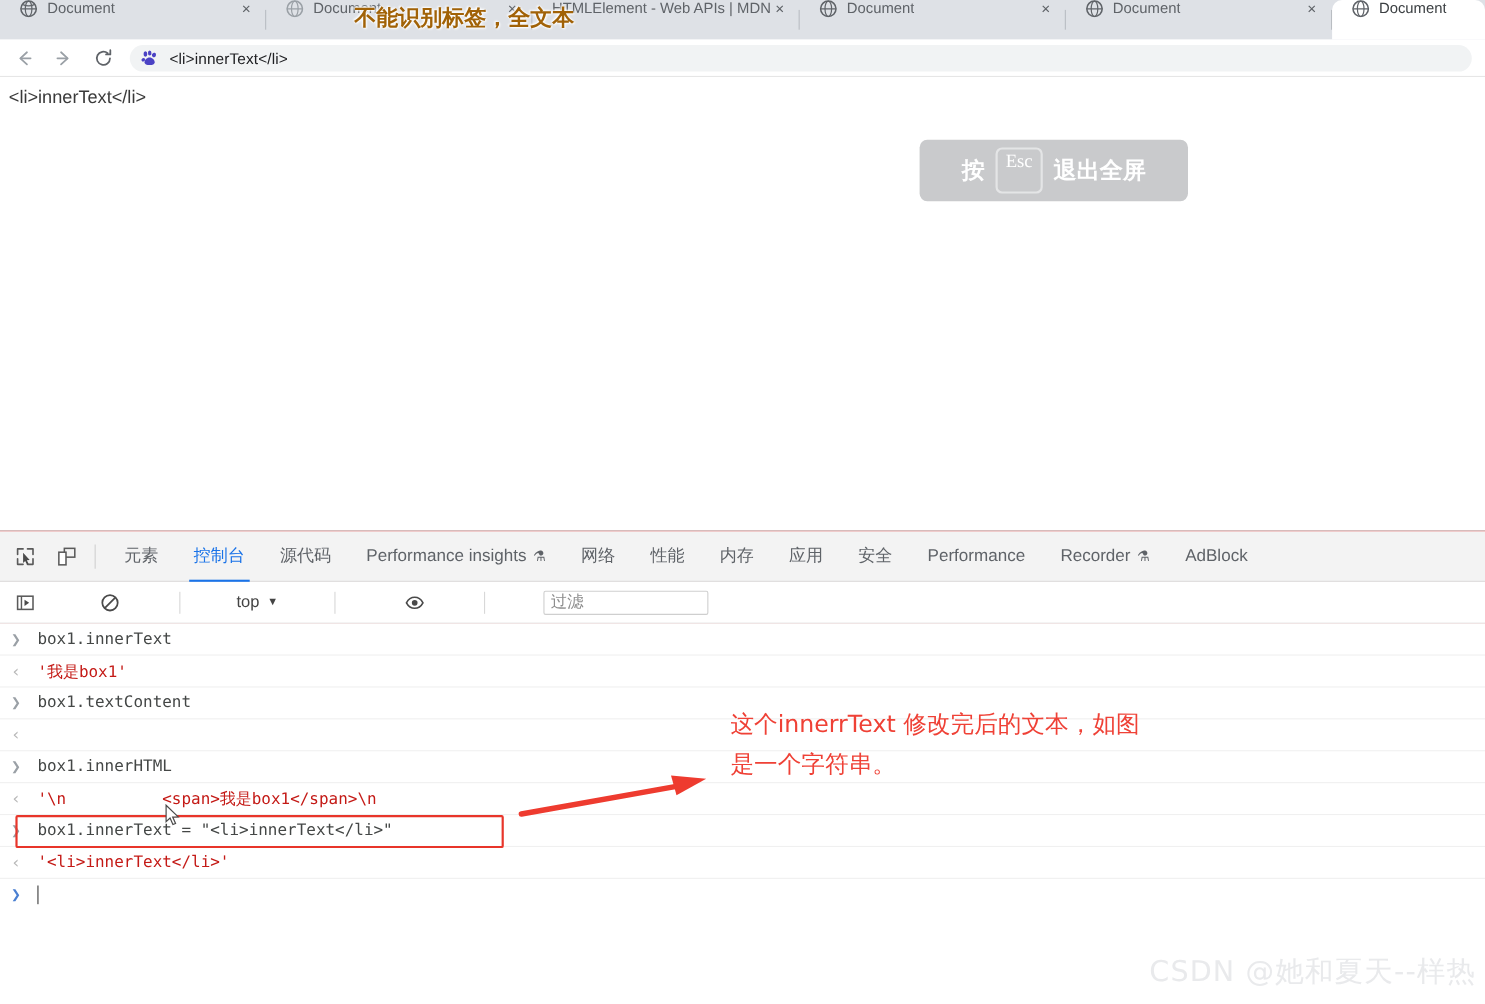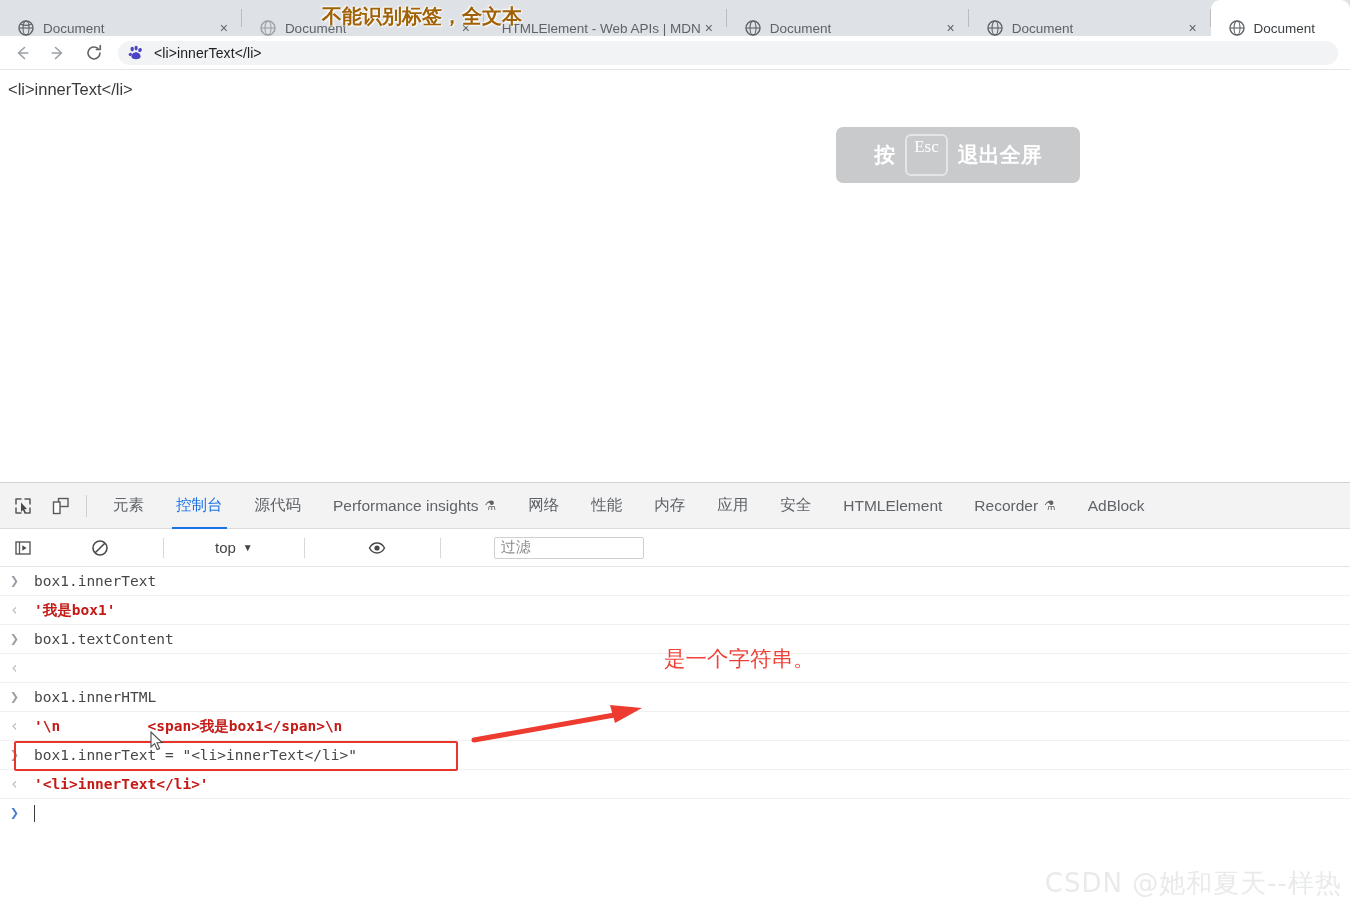--- a/index.html
+++ b/index.html
@@ -14,21 +14,21 @@
 
   
   .tabstrip {
     position: absolute; left: 0; top: 0; width: 1350px; height: 36px;
     background: #dee1e6;
     display: flex; align-items: flex-end;
   }
   .tab {
     position: relative;
     height: 36px;
-    display: flex; align-items: flex-end;
+    display: flex; align-items: flex-start;
     padding: 0 6px 0 18px;
     font-size: 13.5px;
     color: #5f6368;
     white-space: nowrap;
   }
   .tab .favicon {
     width: 16px; height: 16px; flex: 0 0 16px; margin-right: 9px;
     display: inline-block;
   }
   .tab .tab-title { overflow: hidden; text-overflow: clip; }
@@ -185,21 +185,21 @@
   }
   .crow .gutter {
     flex: 0 0 24px;
     font-size: 15px;
     color: #9aa0a6;
     line-height: 1;
   }
   .crow.input .gutter { color: #9aa0a6; }
   .crow.output .gutter { color: #b8b8b8; }
   .crow .code { color: #444746; white-space: pre; }
-  .crow .str  { color: #c41a16; white-space: pre; font-weight: bold; }
+  .crow .str  { color: #c41a16; white-space: pre; }
   .crow.prompt { border-bottom: none; }
   .crow.prompt .gutter { color: #4a7fd1; font-weight: bold; }
   .caret {
     display: inline-block; width: 1px; height: 17px; background: #3b3b3b;
     vertical-align: middle;
   }
   .hl-box {
     position: absolute; left: 14px; top: 0;
     width: 444px; height: 30px;
     border: 2px solid #e8352a;
@@ -403,21 +403,21 @@
       <div class="dt-tab">
           <span>内存</span>
         </div>
       <div class="dt-tab">
           <span>应用</span>
         </div>
       <div class="dt-tab">
           <span>安全</span>
         </div>
       <div class="dt-tab">
-          <span>HTMLElement</span>
+          <span>Performance</span>
         </div>
       <div class="dt-tab">
           <span>Recorder</span>
           <span class="beaker">⚗</span>
         </div>
       <div class="dt-tab">
           <span>AdBlock</span>
         </div>
     </div>
 
@@ -502,20 +502,21 @@
 
     </div>
   </div>
 
   <svg class="arrow-svg" width="180" height="60" viewBox="0 0 180 60">
     <path d="M4 48 L150 22" stroke="#ee3b2f" stroke-width="5" stroke-linecap="round" fill="none"></path>
     <path d="M172 16 L140 13 L145 31 Z" fill="#ee3b2f"></path>
   </svg>
 
   <div class="annot">
+    <div>这个innerrText 修改完后的文本，如图</div>
     <div>是一个字符串。</div>
   </div>
 
   <svg class="mouse-cursor" viewBox="0 0 14 20">
     <path d="M1 1 L1 16 L4.6 12.6 L7.2 18.6 L9.6 17.6 L7 11.8 L12 11.6 Z" fill="#ffffff" stroke="#4b4b4b" stroke-width="1.1"></path>
   </svg>
 
   <div class="watermark">CSDN @她和夏天--样热</div>
 
 </div>

